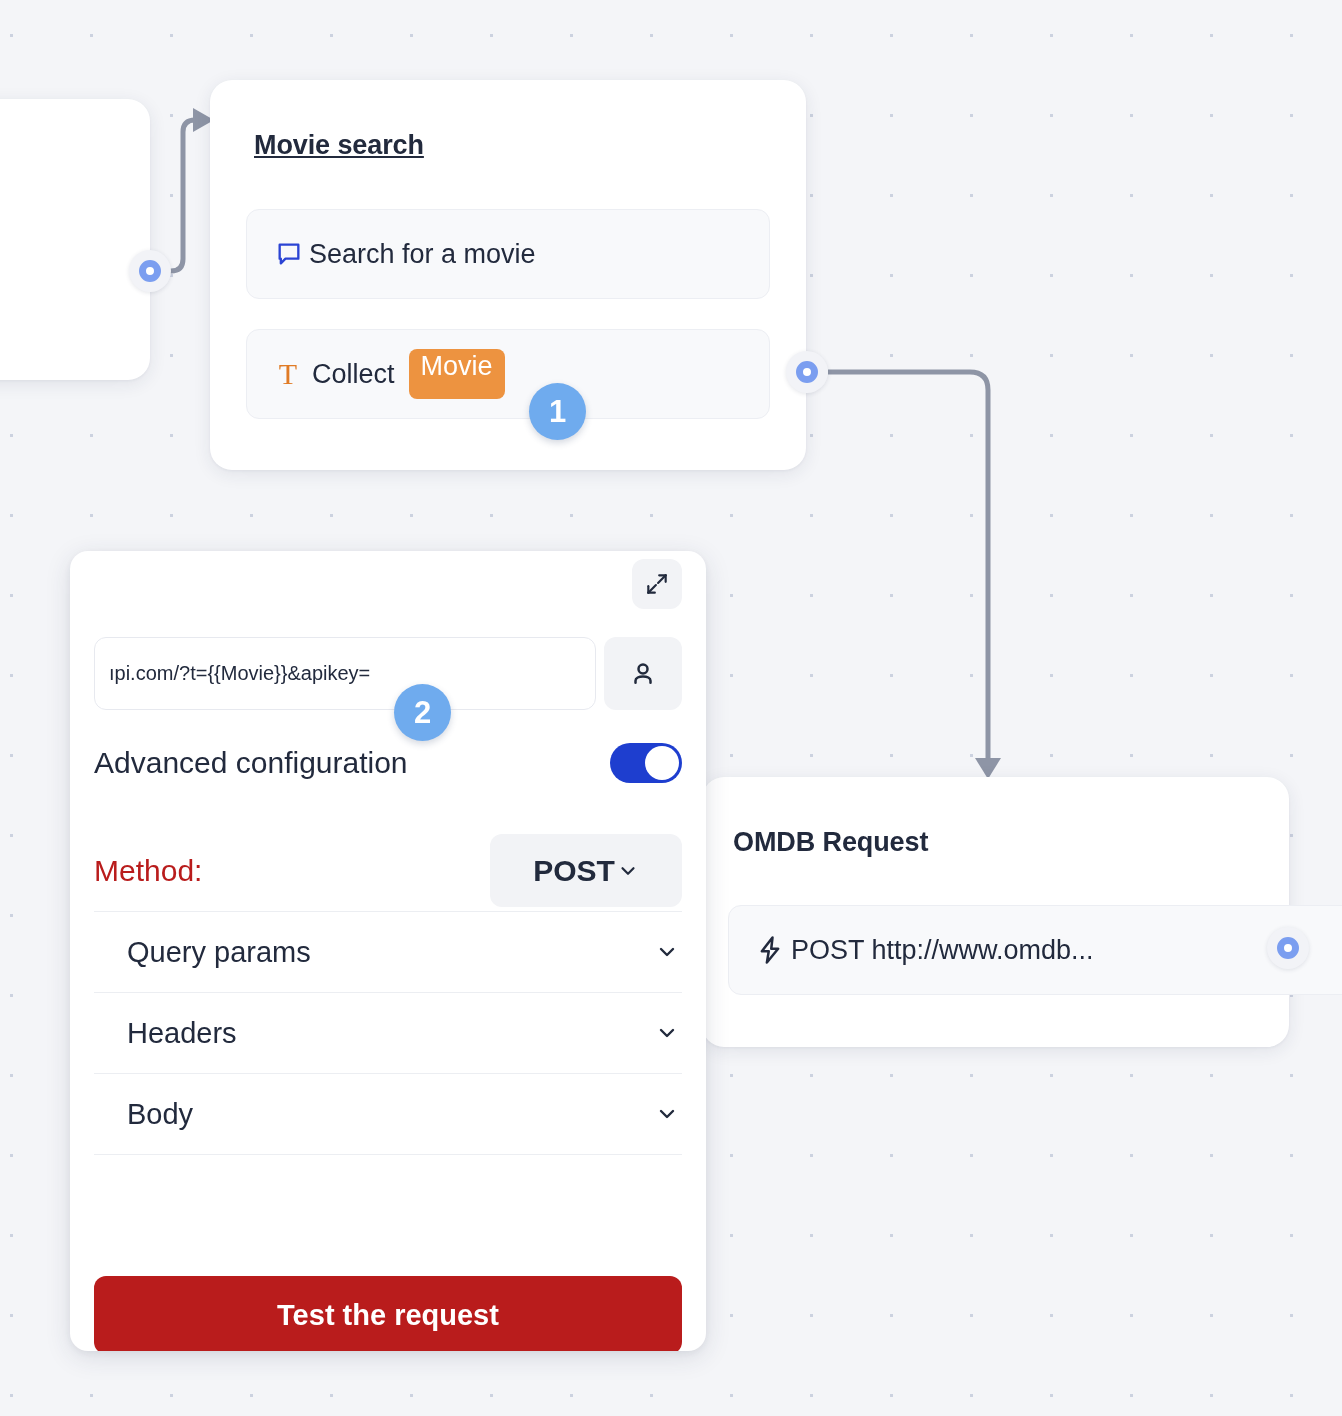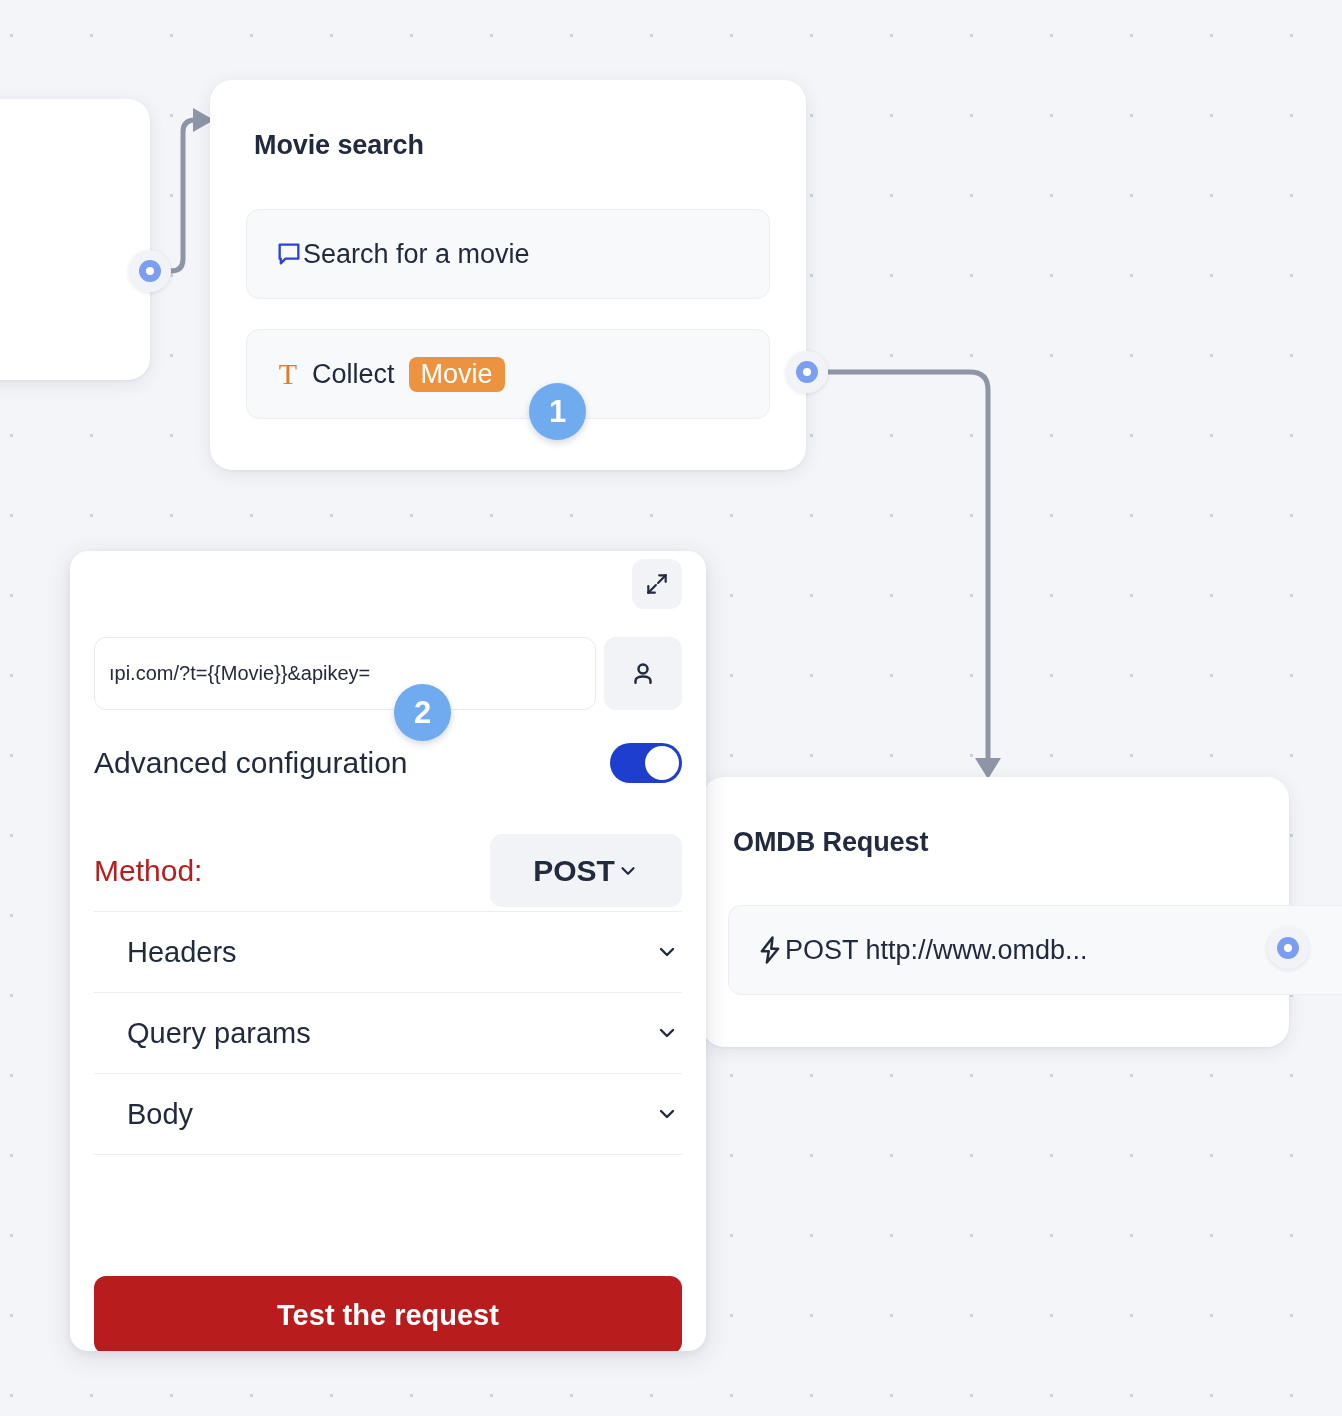--- a/index.html
+++ b/index.html
@@ -48,20 +48,21 @@
     align-items: center;
     box-sizing: border-box;
   }
   .row-label {
     font-size: 27px;
     color: #222a3d;
     white-space: nowrap;
     display: flex;
     align-items: center;
     gap: 11px;
+    margin-left: 6px;
   }
 
   
   #node-partial {
     left: -120px;
     top: 99px;
     width: 270px;
     height: 281px;
     border-radius: 22px;
   }
@@ -71,20 +72,21 @@
     left: 210px;
     top: 80px;
     width: 596px;
     height: 390px;
     padding: 0;
   }
   #node-movie .node-title {
     position: absolute;
     left: 44px;
     top: 50px;
+    text-decoration: underline;
   }
   #node-movie .node-row {
     position: absolute;
     left: 36px;
     width: 524px;
     height: 90px;
     padding-left: 28px;
   }
   #row-search { top: 129px; }
   #row-collect { top: 249px; }
@@ -121,21 +123,21 @@
     line-height: 1;
     width: 26px;
     text-align: center;
   }
 
   
   .chip {
     background: #ed9340;
     color: #ffffff;
     border-radius: 8px;
-    padding: 4px 12px 4px;
+    padding: 4px 12px 19px;
     font-size: 27px;
     line-height: 1;
     margin-left: 3px;
   }
 
   
   .port {
     position: absolute;
     width: 42px;
     height: 42px;
@@ -426,29 +428,29 @@
         <span class="icon">
           <svg width="22" height="22" viewBox="0 0 24 24" fill="none" stroke="#222a3d" stroke-width="2.4" stroke-linecap="round" stroke-linejoin="round">
             <path d="M6 9 L12 15 L18 9"></path>
           </svg>
         </span>
       </button>
     </div>
 
     <div id="accordion">
       <div class="acc-item">
-        <span class="acc-label">Headers</span>
+        <span class="acc-label">Query params</span>
         <span class="icon">
           <svg width="24" height="24" viewBox="0 0 24 24" fill="none" stroke="#222a3d" stroke-width="2.4" stroke-linecap="round" stroke-linejoin="round">
             <path d="M6 9 L12 15 L18 9"></path>
             </svg>
         </span>
       </div>
       <div class="acc-item">
-        <span class="acc-label">Query params</span>
+        <span class="acc-label">Headers</span>
         <span class="icon">
           <svg width="24" height="24" viewBox="0 0 24 24" fill="none" stroke="#222a3d" stroke-width="2.4" stroke-linecap="round" stroke-linejoin="round">
             <path d="M6 9 L12 15 L18 9"></path>
             </svg>
         </span>
       </div>
       <div class="acc-item">
         <span class="acc-label">Body</span>
         <span class="icon">
           <svg width="24" height="24" viewBox="0 0 24 24" fill="none" stroke="#222a3d" stroke-width="2.4" stroke-linecap="round" stroke-linejoin="round">

